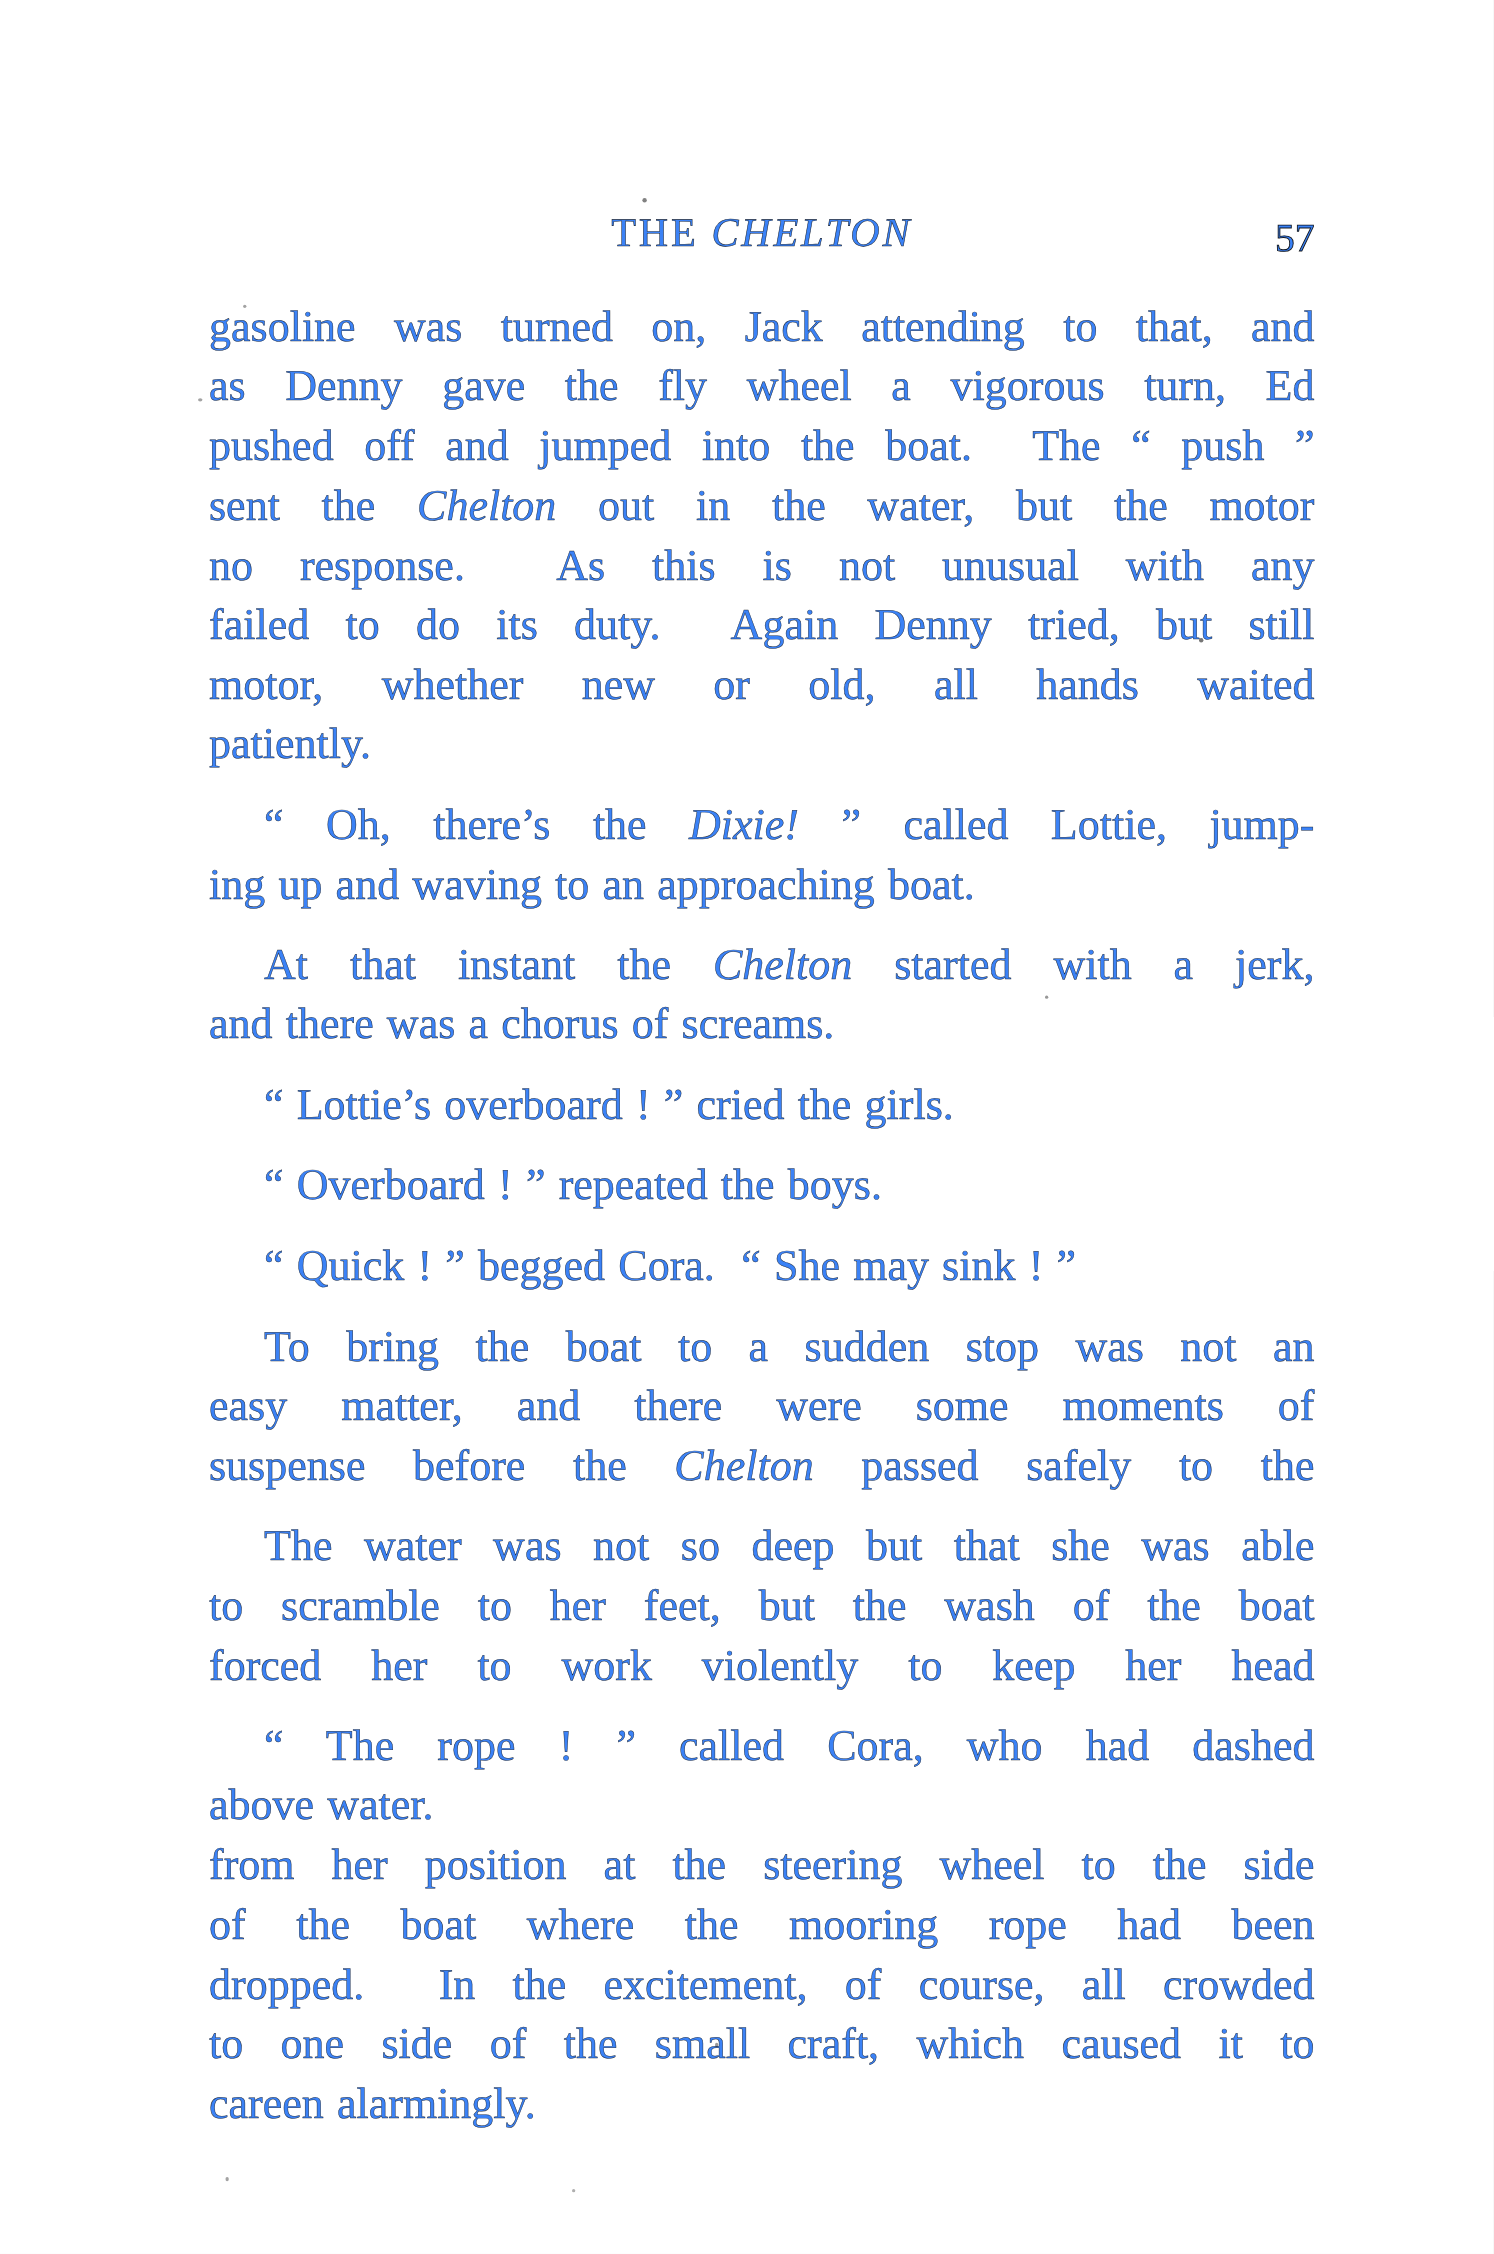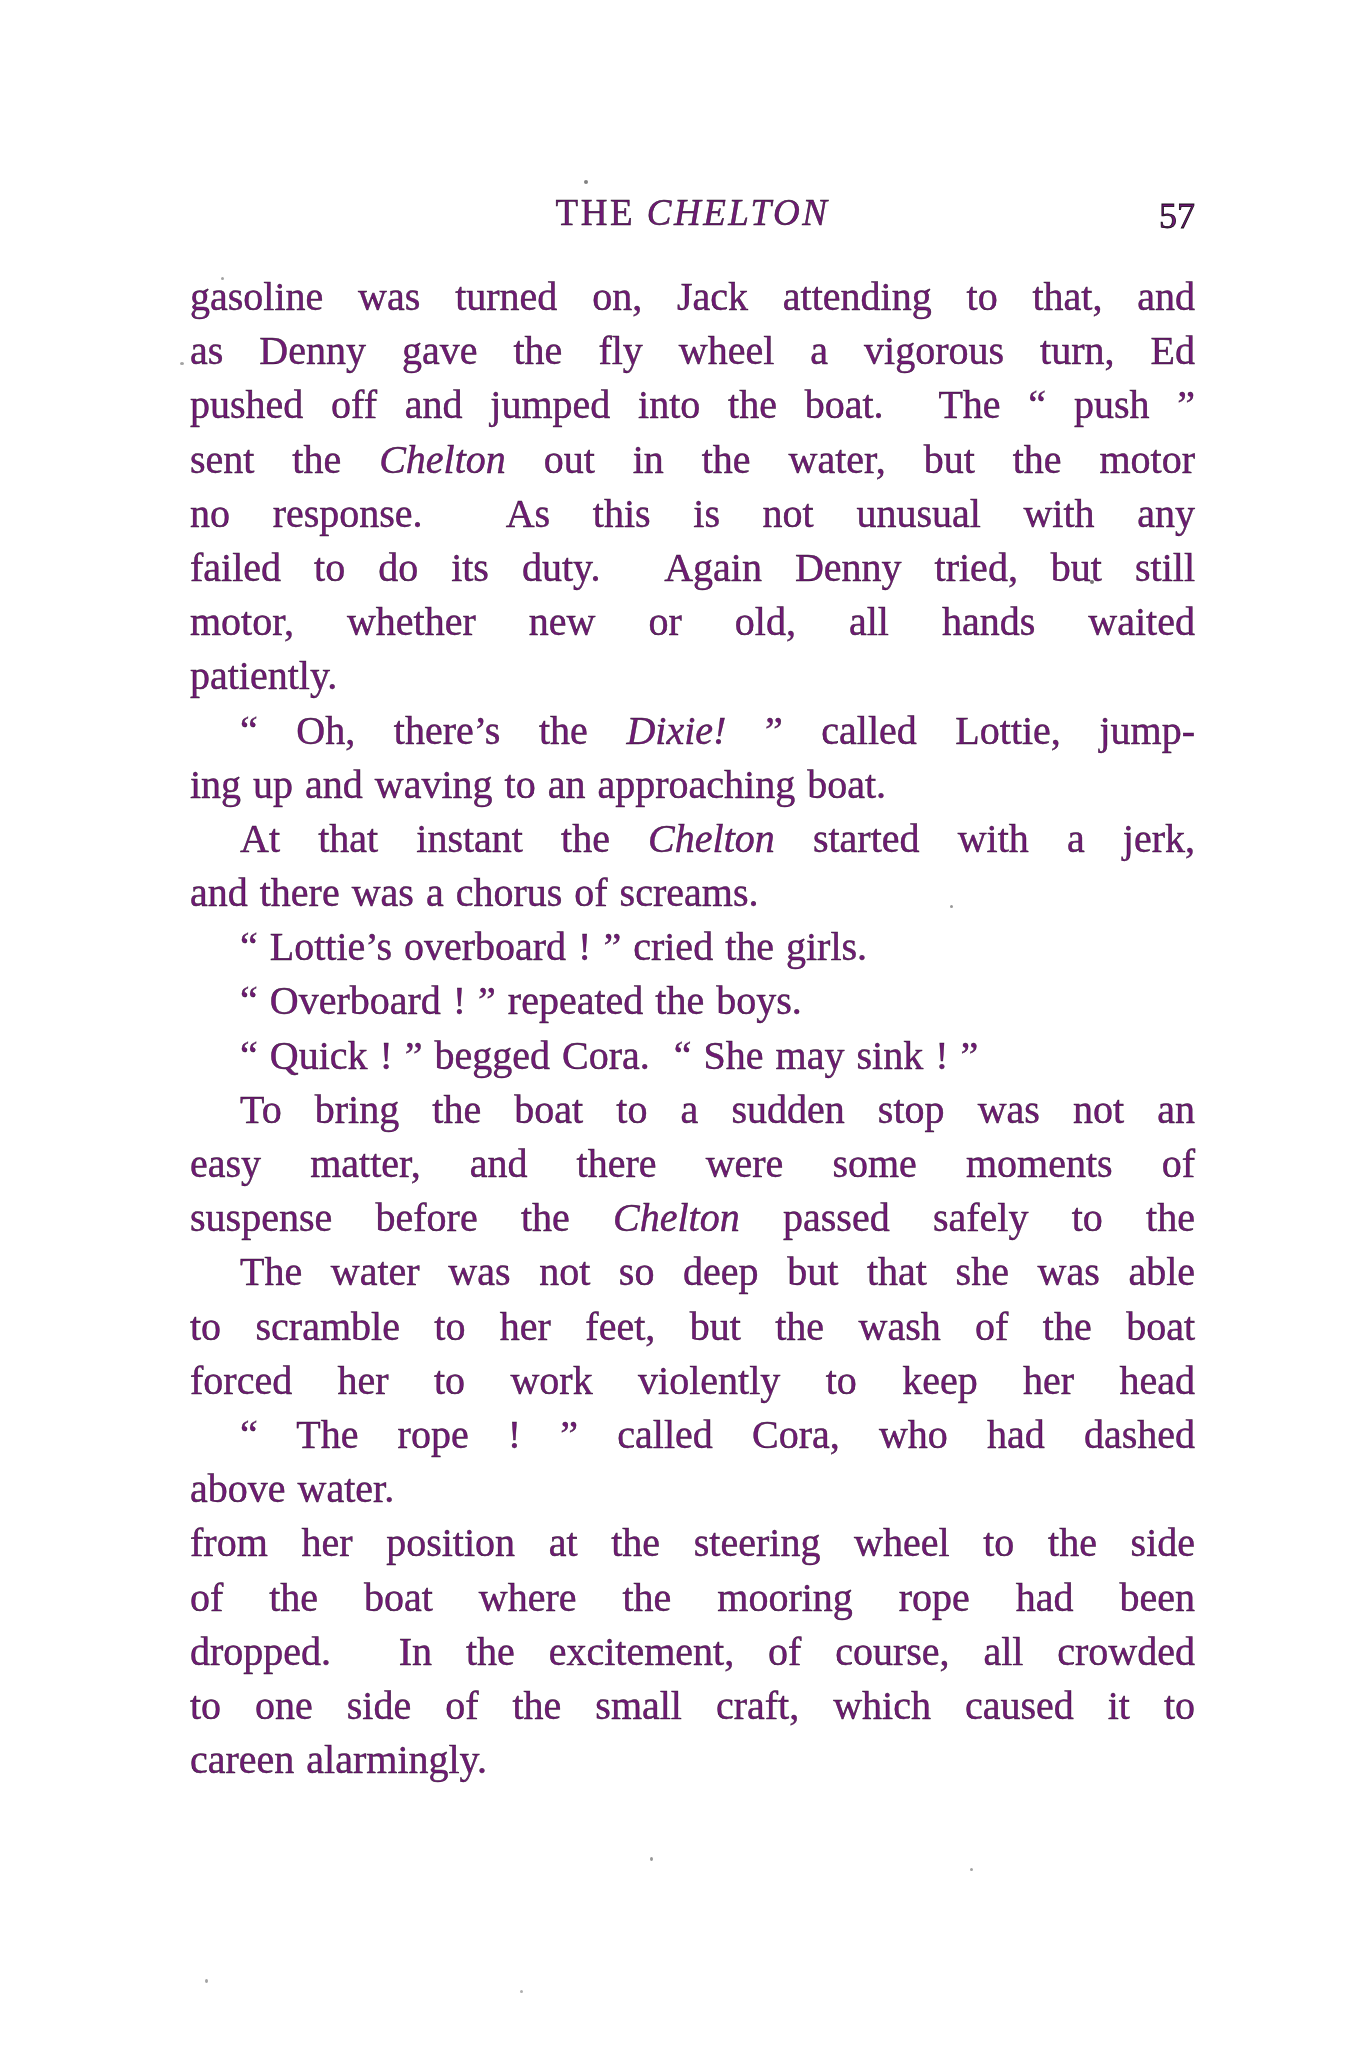--- a/index.html
+++ b/index.html
@@ -2,21 +2,21 @@
 <html><head>
 <meta charset="utf-8">
 <style>
   html,body{margin:0;padding:0;background:#e8e8e8;}
   .page{
     position:relative;
     width:1358px;height:2049px;
     background:#ffffff;
     overflow:hidden;
     font-family:"Liberation Serif","DejaVu Serif",serif;
-    color:#701a75;
+    color:#3b82f6;
   }
   
   .running-head{
     position:absolute;left:190px;top:188px;width:1005px;height:50px;
     line-height:50px;
   }
   .head-title{
     text-align:center;
     font-size:37px;
     letter-spacing:2.5px;
@@ -39,21 +39,21 @@
   }
   .line{
     text-align:justify;
     text-align-last:justify;
     text-justify:inter-word;
     height:54.2px;
     overflow:visible;
     white-space:pre-wrap;
   }
   .line.no-just{text-align:center;text-align-last:left;}
-  .line.indent{text-indent:50px;}
+  .line.indent{text-indent:50px;margin-top:19px;}
   
   .speck{
     position:absolute;background:#1a1a1a;border-radius:50%;
     display:block;
   }
 </style>
 </head>
 <body>
 
 <div class="page">

